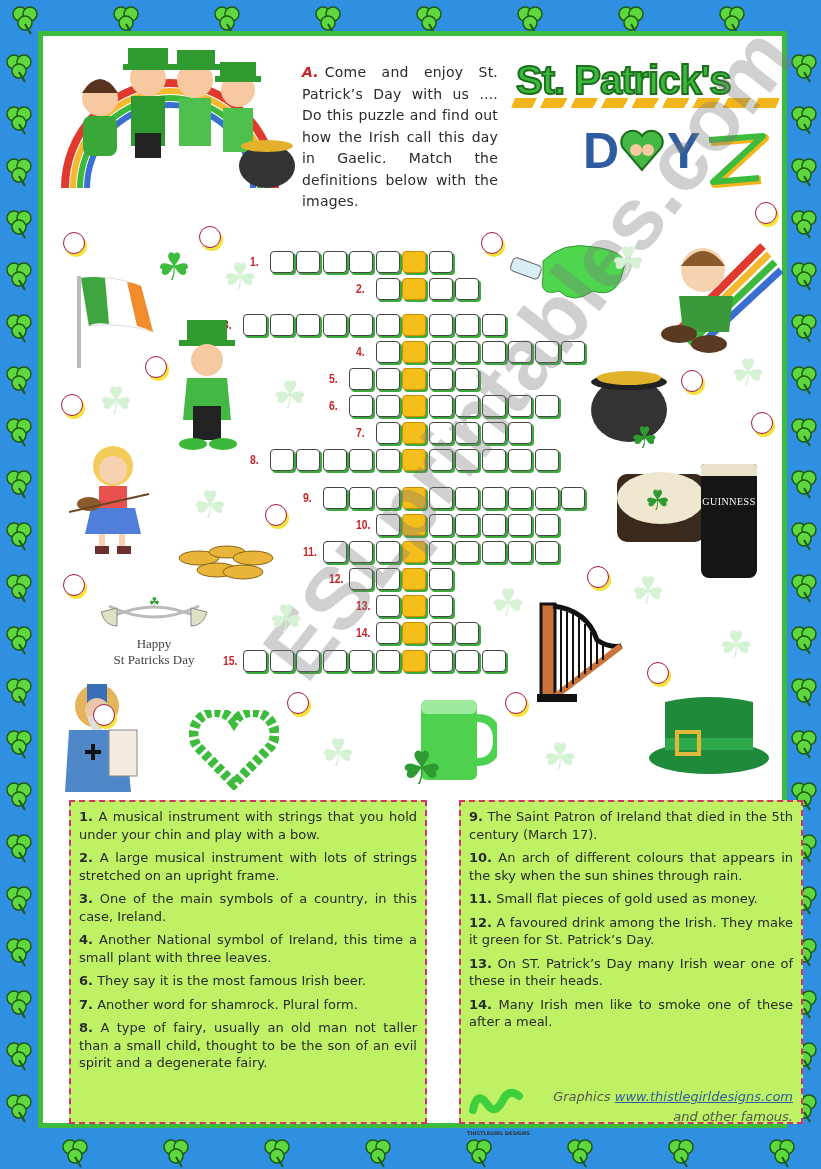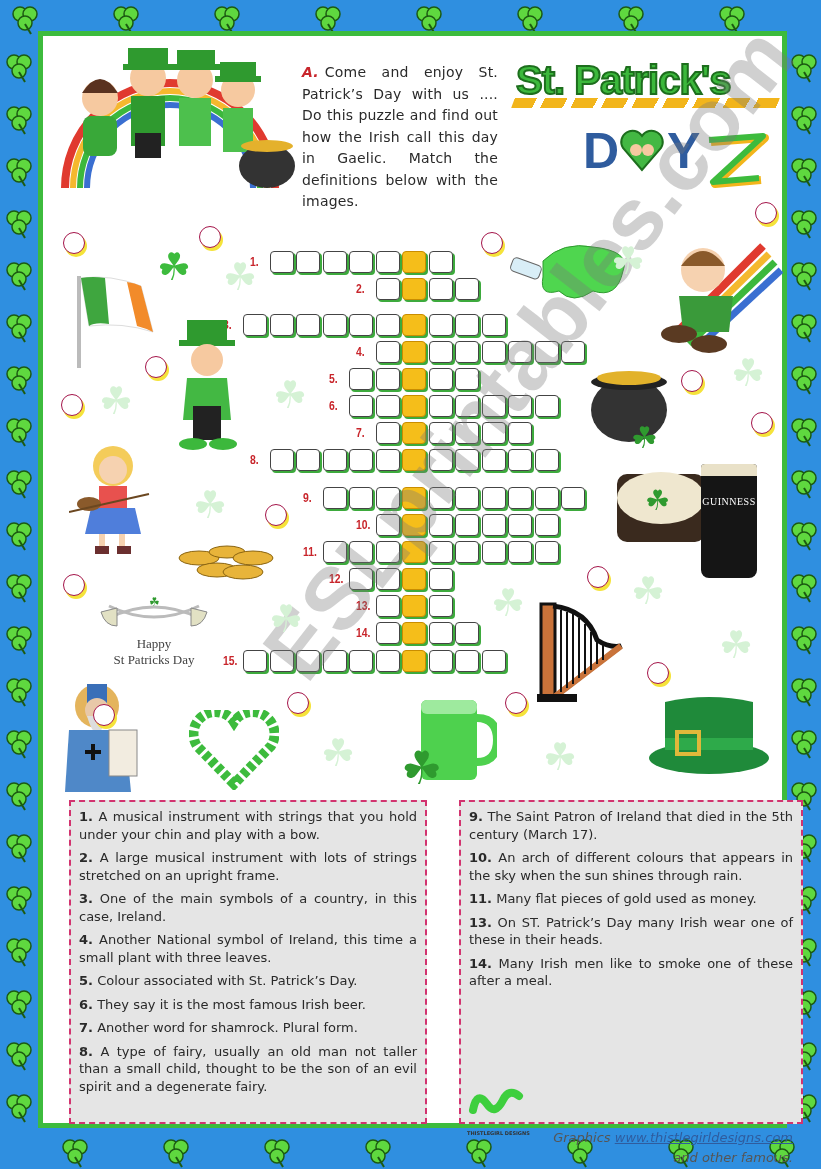--- a/index.html
+++ b/index.html
@@ -10,21 +10,21 @@
   .intro{left:259px;top:26px;width:196px;font-size:14px;line-height:21.5px;color:#2a2a2a;text-align:justify;letter-spacing:0.2px;}
   .intro .lbl{color:#c8252b;font-weight:bold;font-style:italic;margin-right:6px;}
   .title1{left:473px;top:22px;font-family:"Liberation Sans",sans-serif;font-weight:bold;font-size:40px;color:#3cb83c;-webkit-text-stroke:2px #1d6e1d;letter-spacing:-1px;}
   .title-stripe{left:470px;top:62px;width:265px;height:10px;background:repeating-linear-gradient(100deg,#f2b51b 0 22px,transparent 22px 30px);transform:skewX(-20deg);}
   .welcome{left:30px;top:128px;font-family:"Liberation Serif",serif;font-size:34px;color:#39a839;-webkit-text-stroke:1px #145c14;letter-spacing:-1px;}
   .cell{position:absolute;width:22px;height:20px;background:#fff;border:1px solid #444;border-radius:4px;box-shadow:2px 2px 0 #3daa3d;}
   .cell.key{background:#f5be1a;border-color:#c98d00;}
   .num{position:absolute;font-family:"Liberation Sans",sans-serif;font-weight:bold;font-size:13px;color:#c8252b;transform:scaleX(0.8);transform-origin:left;}
   .circle{position:absolute;width:20px;height:20px;border-radius:50%;border:1px solid #a4154a;background:#fff;box-shadow:2px 3px 0 #f5e33a;}
   .ghost{position:absolute;color:#d5f2d5;font-size:38px;line-height:1;}
-  .clues{position:absolute;top:764px;border:2px dashed #d2336f;box-sizing:border-box;background:#e5e5e5;padding:6px 8px;font-size:13px;line-height:17.5px;color:#2a2a2a;}
+  .clues{position:absolute;top:764px;border:2px dashed #d2336f;box-sizing:border-box;background:#bef264;padding:6px 8px;font-size:13px;line-height:17.5px;color:#2a2a2a;}
   .clues p{margin:0 0 6px 0;text-align:justify;}
   .clues b{font-weight:bold;}
   .credit{font-style:italic;color:#555;font-size:13px;text-align:right;}
   .credit u{color:#2f5c9e;}
   .watermark{position:absolute;left:200px;top:600px;font-family:"Liberation Sans",sans-serif;font-weight:bold;font-size:88px;color:rgba(120,120,120,0.35);transform:rotate(-52deg);transform-origin:left top;white-space:nowrap;pointer-events:none;}
 </style>
 </head>
 <body>
 
 <div id="cloverBorder">
@@ -853,37 +853,37 @@
       <div class="ghost" style="left: 676px; top: 590px;">☘</div>
       <div class="ghost" style="left: 278px; top: 698px;">☘</div>
       <div class="ghost" style="left: 500px; top: 702px;">☘</div>
     </div>
 
   <div class="clues" style="left:26px;width:358px;height:324px;" id="cluesLeft">
       <p><b>1.</b> <span>A musical instrument with strings that you hold under your chin and play with a bow.</span></p>
       <p><b>2.</b> <span>A large musical instrument with lots of strings stretched on an upright frame.</span></p>
       <p><b>3.</b> <span>One of the main symbols of a country, in this case, Ireland.</span></p>
       <p><b>4.</b> <span>Another National symbol of Ireland, this time a small plant with three leaves.</span></p>
-      <p><b>5.</b> <span>Colour associated with St. Patrick’s Day.</span></p>
       <p><b>6.</b> <span>They say it is the most famous Irish beer.</span></p>
       <p><b>7.</b> <span>Another word for shamrock. Plural form.</span></p>
       <p><b>8.</b> <span>A type of fairy, usually an old man not taller than a small child, thought to be the son of an evil spirit and a degenerate fairy.</span></p>
     </div>
   <div class="clues" style="left:416px;width:344px;height:324px;">
     <div id="cluesRight">
         <p><b>9.</b> <span>The Saint Patron of Ireland that died in the 5th century (March 17).</span></p>
         <p><b>10.</b> <span>An arch of different colours that appears in the sky when the sun shines through rain.</span></p>
-        <p><b>11.</b> <span>Many flat pieces of gold used as money.</span></p>
+        <p><b>11.</b> <span>Small flat pieces of gold used as money.</span></p>
+        <p><b>12.</b> <span>A favoured drink among the Irish. They make it green for St. Patrick’s Day.</span></p>
         <p><b>13.</b> <span>On ST. Patrick’s Day many Irish wear one of these in their heads.</span></p>
         <p><b>14.</b> <span>Many Irish men like to smoke one of these after a meal.</span></p>
       </div>
     <div class="abs" style="left:6px;top:282px;">
       <svg width="60" height="36" viewBox="0 0 60 36">
           <path d="M6 26 Q10 6 20 20 Q28 32 36 16 Q42 4 52 12" fill="none" stroke="#3ecf3e" stroke-width="8" stroke-linecap="round"></path>
         </svg>
       <div style="font-size:5px;color:#333;font-weight:bold;">THISTLEGIRL DESIGNS</div>
     </div>
-    <div class="abs credit" style="right:8px;top:286px;margin-top:41px;">
+    <div class="abs credit" style="right:8px;top:286px;">
       <div><span>Graphics </span><u>www.thistlegirldesigns.com</u></div>
       <div style="margin-top:2px;">and other famous.</div>
     </div>
   </div>
 </div>
 
 </body></html>

